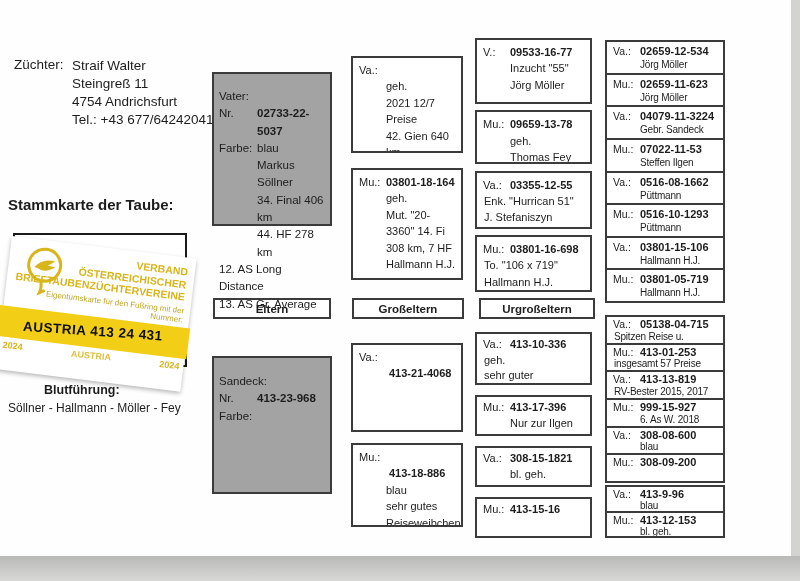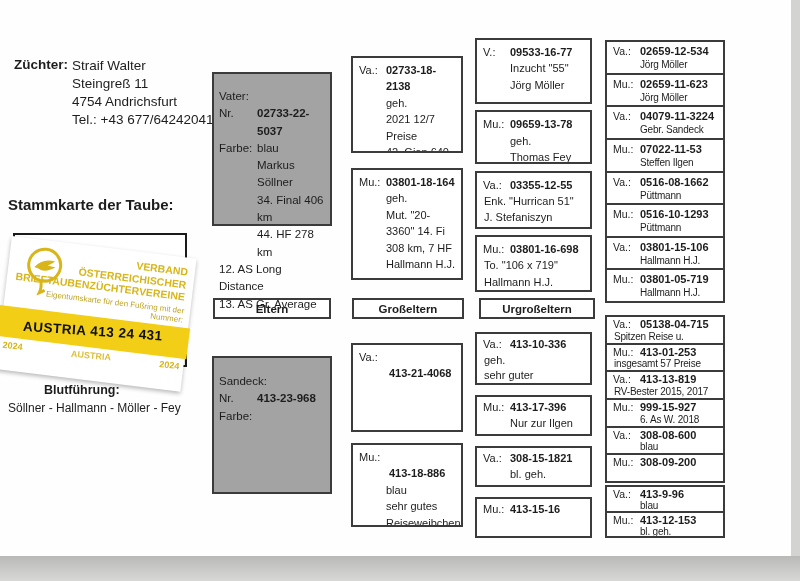--- a/index.html
+++ b/index.html
@@ -12,21 +12,21 @@
     position:relative;width:800px;height:581px;overflow:hidden;
     background:#fefefe;color:var(--ink);
     font-family:"Liberation Sans",sans-serif;
   }
   
   .edge-bottom{position:absolute;left:0;right:0;bottom:0;height:25px;
     background:linear-gradient(to bottom,#b9b9b7,#d8d8d6);}
   .edge-right{position:absolute;top:0;right:0;width:9px;height:581px;background:#d3d3d1;}
 
   
-  .breeder-label{position:absolute;left:14px;top:57px;font-size:13.5px;font-weight:700;}
+  .breeder-label{position:absolute;left:14px;top:57px;font-size:13.5px;font-weight:400;}
   .breeder-lines{position:absolute;left:72px;top:57px;font-size:13.5px;line-height:18px;white-space:pre-line;}
   .heading{position:absolute;left:8px;top:196px;font-size:15px;font-weight:700;}
   .blood-label{position:absolute;left:8px;top:383px;font-size:12.5px;font-weight:700;margin-left:36px;}
   .blood-value{position:absolute;left:8px;top:401px;font-size:12px;}
 
   
   .under-box{position:absolute;left:13px;top:233px;width:170px;height:130px;
     border:2.5px solid #1a1a1a;background:#fff;}
   .under-m{position:absolute;left:4px;top:10px;font-size:21px;font-weight:700;color:#111;}
   .own-card{position:absolute;left:12px;top:236px;width:186px;height:134px;
@@ -184,21 +184,20 @@
       <span></span>
     </div>
 
   </div>
 
   <div class="gapcol col2top">
 
       <div class="cell">
         <div class="r1">
           <span class="lbl">Va.:</span>
-          <span class="ring">02733-18-2138</span>
         </div>
 
         <div class="lines">geh.
 2021 12/7 Preise
 42. Gien 640 km
 Markus Söllner</div>
       </div>
 
       <div class="cell">
         <div class="r1">

